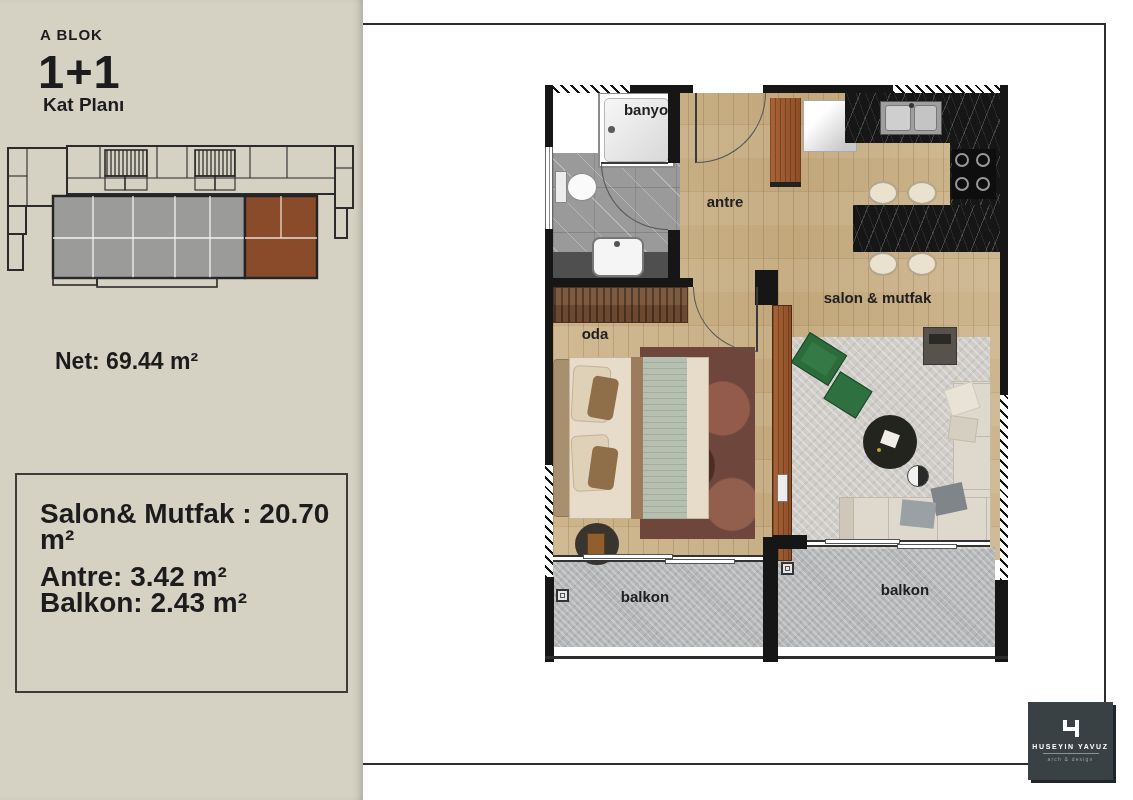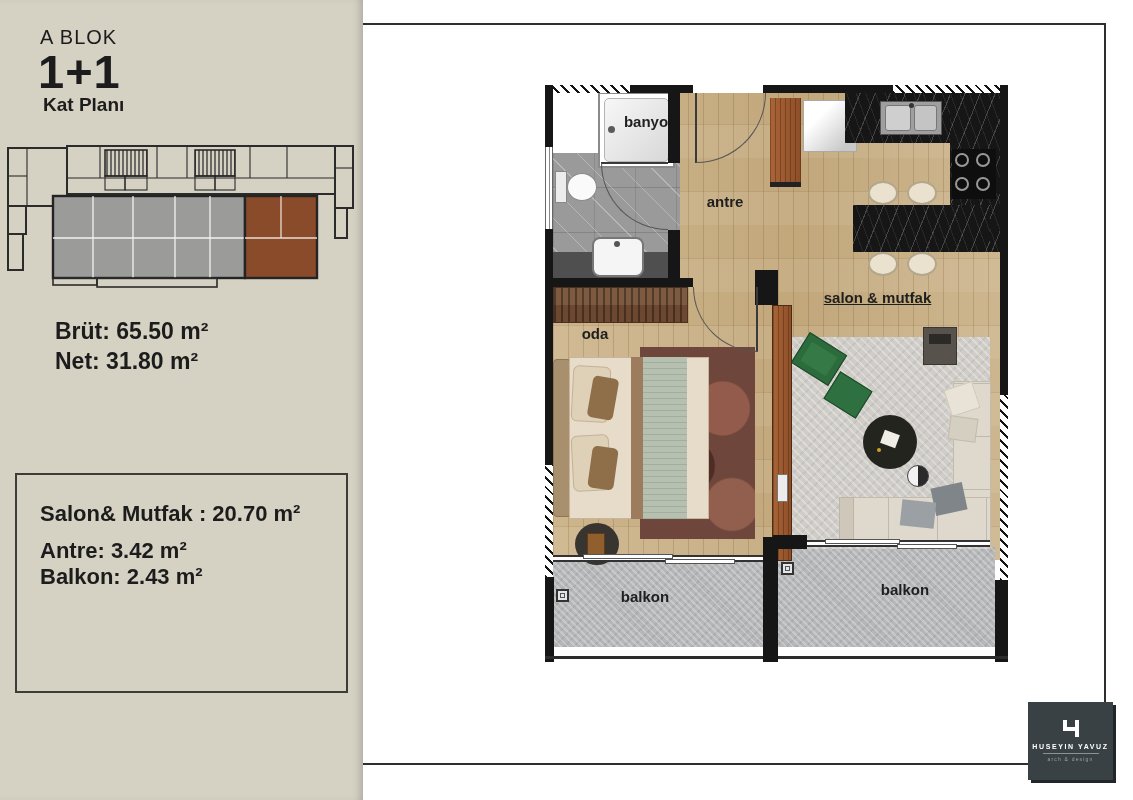--- a/index.html
+++ b/index.html
@@ -4,27 +4,27 @@
 <style>
   html,body{margin:0;padding:0;background:#ffffff;}
   *{box-sizing:border-box;}
   .screen{position:relative;width:1133px;height:800px;background:#fff;overflow:hidden;
           font-family:"Liberation Sans",sans-serif;color:#1c1c1c;}
   .abs{position:absolute;}
 
   
   .sidebar{left:0;top:0;width:363px;height:800px;background:var(--c-sidebar_bg,#d5d1c3);
            box-shadow:inset -7px 0 9px -5px rgba(0,0,0,0.22);}
-  .block-title{left:40px;top:26px;font-size:20px;font-weight:400;letter-spacing:1px;}
+  .block-title{left:40px;top:26px;font-size:15px;font-weight:700;letter-spacing:1px;}
   .unit-type{left:38px;top:44px;font-size:47px;font-weight:700;letter-spacing:1px;}
   .plan-sub{left:43px;top:94px;font-size:19px;font-weight:600;}
   .gross{left:55px;top:318px;font-size:23px;font-weight:600;}
   .net{left:55px;top:348px;font-size:23px;font-weight:600;}
   .area-box{left:15px;top:473px;width:333px;height:220px;border:2px solid #3c3c38;padding:26px 0 0 23px;}
-  .area-line{font-size:22px;font-weight:600;line-height:26px;}
+  .area-line{font-size:28px;font-weight:600;line-height:26px;}
   .area-line.first{margin-bottom:11px;}
 
   
   .page-frame{left:363px;top:23px;width:743px;height:742px;
               border-top:2px solid #2e2e2e;border-right:2px solid #2e2e2e;border-bottom:2px solid #2e2e2e;}
 
   
   .plan{left:545px;top:85px;width:463px;height:580px;}
   .wood{background-color:#c9b189;background-image:
         repeating-linear-gradient(90deg,rgba(110,78,36,0.22) 0 1px,transparent 1px 15px),
@@ -125,22 +125,21 @@
       <g stroke="#e8ddd2" stroke-width="1.3" fill="none">
         <line x1="276" y1="58" x2="276" y2="100"></line>
         <line x1="240" y1="100" x2="312" y2="100"></line>
       </g>
       <g stroke="#2b2b2b" stroke-width="1.6" fill="none">
         <rect x="48" y="140" width="44" height="7"></rect>
         <rect x="92" y="140" width="120" height="9"></rect>
       </g>
     </svg>
 
-    <div class="abs gross">Brüt: 65.50 m²</div>
-    <div class="abs net">Net: 31.80 m²</div>
+    <div class="abs net">Net: 69.44 m²</div>
 
     <div class="abs area-box">
       <div class="area-line first">Salon&amp; Mutfak : 20.70 m²</div>
       <div class="area-line">Antre: 3.42 m²</div>
       <div class="area-line">Balkon: 2.43 m²</div>
     </div>
   </div>
 
   <div class="abs page-frame"></div>
 
@@ -149,21 +148,21 @@
     <div class="abs wood" style="left:8px;top:8px;width:447px;height:467px;"></div>
     <div class="abs tile" style="left:8px;top:8px;width:127px;height:185px;"></div>
     <div class="abs" style="left:8px;top:8px;width:45px;height:60px;background:#fff;"></div>
     <div class="abs concrete" style="left:8px;top:477px;width:210px;height:85px;"></div>
     <div class="abs concrete" style="left:233px;top:462px;width:217px;height:100px;"></div>
 
     <div class="abs" style="left:53px;top:7px;width:77px;height:76px;background:#fff;border:2px solid #8a8a8a;">
       <div class="abs" style="left:4px;top:4px;width:65px;height:64px;border:1px solid #b5b5b5;border-radius:5px;background:linear-gradient(135deg,#f7f7f7,#d8d8d8);"></div>
       <div class="abs" style="left:8px;top:32px;width:7px;height:7px;border-radius:50%;background:#5b5b5b;"></div>
     </div>
-    <div class="abs plan-label" style="left:56px;top:28px;width:74px;padding-left:16px;">banyo</div>
+    <div class="abs plan-label" style="left:56px;top:16px;width:74px;padding-left:16px;">banyo</div>
     <div class="abs" style="left:10px;top:86px;width:12px;height:32px;background:#ececec;border:1px solid #888;"></div>
     <div class="abs" style="left:22px;top:88px;width:30px;height:28px;background:#fafafa;border:1px solid #888;border-radius:50%;"></div>
     <div class="abs" style="left:8px;top:167px;width:127px;height:26px;background:#4f4f4f;"></div>
     <div class="abs" style="left:47px;top:152px;width:52px;height:40px;background:#f5f5f5;border:2px solid #777;border-radius:8px;"></div>
     <div class="abs" style="left:69px;top:156px;width:6px;height:6px;border-radius:50%;background:#555;"></div>
 
     <div class="abs grain" style="left:225px;top:13px;width:31px;height:89px;border-bottom:5px solid #222;"></div>
     <div class="abs" style="left:258px;top:15px;width:54px;height:52px;background:linear-gradient(135deg,#ffffff 30%,#c9c9c9 85%);border:1px solid #aaa;"></div>
     <div class="abs marble" style="left:300px;top:7px;width:155px;height:51px;"></div>
     <div class="abs marble" style="left:405px;top:7px;width:50px;height:160px;"></div>
@@ -177,21 +176,21 @@
       <div class="abs" style="left:24px;top:4px;width:14px;height:14px;border:2px solid #999;border-radius:50%;"></div>
       <div class="abs" style="left:3px;top:28px;width:14px;height:14px;border:2px solid #999;border-radius:50%;"></div>
       <div class="abs" style="left:24px;top:28px;width:14px;height:14px;border:2px solid #999;border-radius:50%;"></div>
     </div>
     <div class="abs chair-bar" style="left:323px;top:96px;width:30px;height:24px;"></div>
     <div class="abs chair-bar" style="left:362px;top:96px;width:30px;height:24px;"></div>
     <div class="abs marble" style="left:308px;top:120px;width:137px;height:47px;"></div>
     <div class="abs chair-bar" style="left:323px;top:167px;width:30px;height:24px;"></div>
     <div class="abs chair-bar" style="left:362px;top:167px;width:30px;height:24px;"></div>
     <div class="abs plan-label" style="left:135px;top:108px;width:90px;">antre</div>
-    <div class="abs plan-label" style="left:255px;top:204px;width:155px;text-decoration:underline;">salon &amp; mutfak</div>
+    <div class="abs plan-label" style="left:255px;top:204px;width:155px;">salon &amp; mutfak</div>
 
     <div class="abs rug-gray" style="left:245px;top:252px;width:200px;height:212px;"></div>
     <div class="abs" style="left:378px;top:242px;width:34px;height:38px;background:#57524c;border:1px solid #3a3733;">
       <div class="abs" style="left:5px;top:6px;width:22px;height:10px;background:#2c2a27;"></div>
     </div>
     <div class="abs" style="left:252px;top:256px;width:44px;height:36px;background:#2c6b3c;border:1px solid #1d4a28;transform:rotate(32deg);">
       <div class="abs" style="left:6px;top:6px;width:30px;height:22px;background:#357946;"></div>
     </div>
     <div class="abs" style="left:284px;top:294px;width:38px;height:32px;background:#2e7040;border:1px solid #1d4a28;transform:rotate(32deg);"></div>
     <div class="abs" style="left:318px;top:330px;width:54px;height:54px;background:#24241e;border-radius:50%;">

